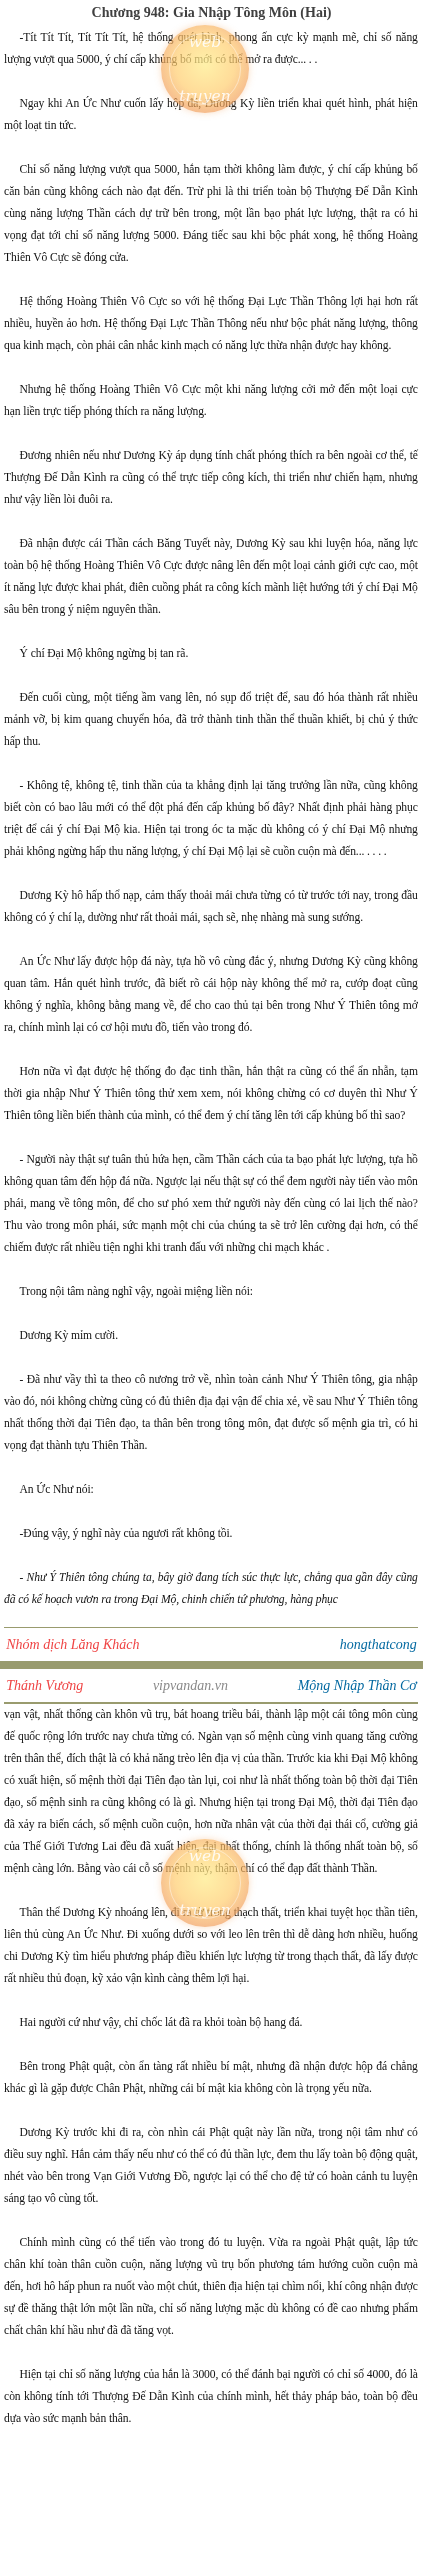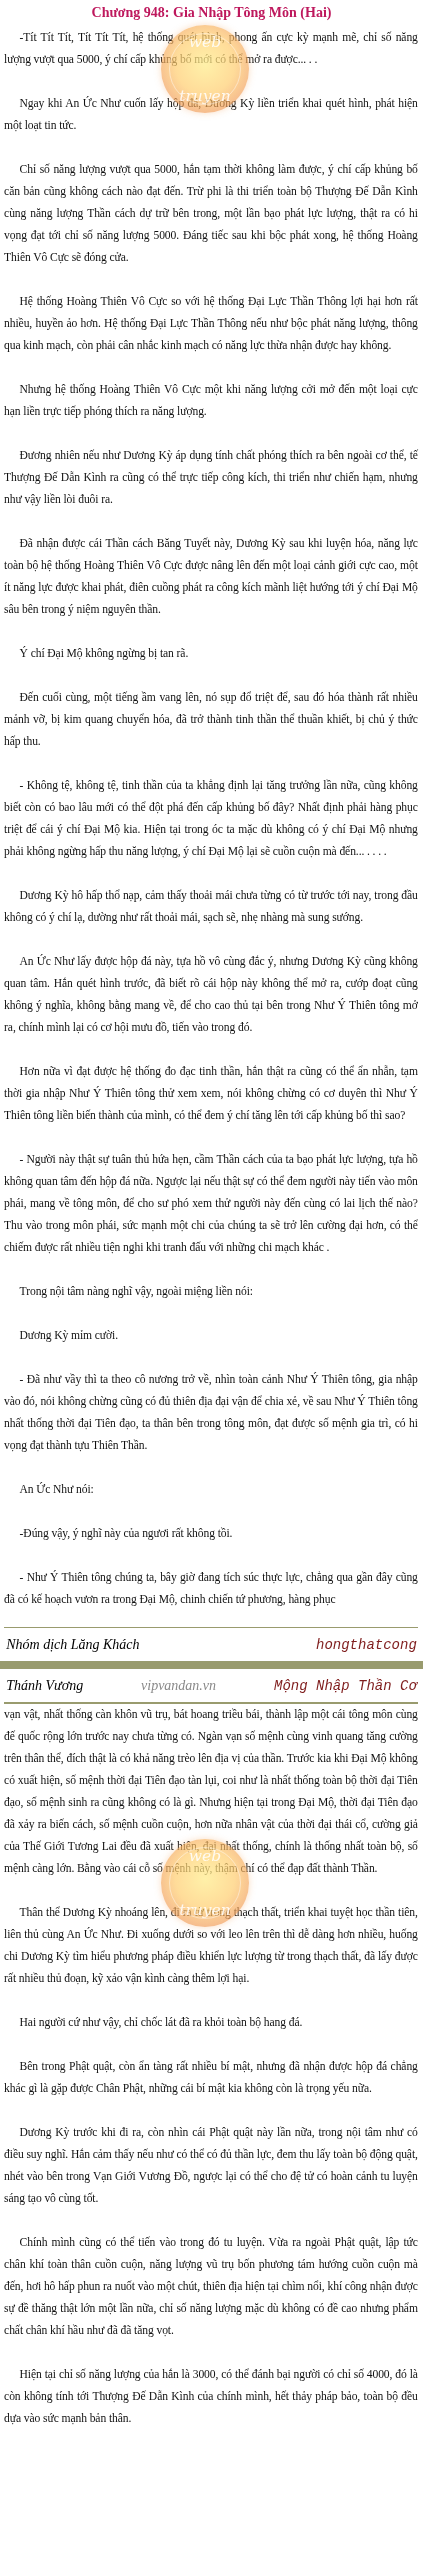--- a/index.html
+++ b/index.html
@@ -1,35 +1,35 @@
 <!DOCTYPE html>
 <html style="font-size:8.2px"><head>
 <meta charset="utf-8">
 <style>
   html, body { margin: 0; padding: 0; background: #ffffff; }
   body { width: 423px; font-family: "Liberation Serif", "DejaVu Serif", serif; color: #111111; }
   .page { position: relative; width: 423px; }
   .chapter-title {
-    text-align: center; color: #be185d; font-size: 14px; margin: 0; padding-top: 3.1px; height: 24px; line-height: 20.6px;
+    text-align: center; color: #404040; font-size: 14px; margin: 0; padding-top: 3.1px; height: 24px; line-height: 20.6px;
   }
   .section { padding: 0 5.2px 0 4.1px; }
   .para {
     font-size: 11.6px; line-height: 22px; text-align: justify; text-indent: 15.5px; margin: 0 0 22px 0;
     letter-spacing: -0.1px;
   }
-  .para.tight { margin-bottom: 4px; }
+  .para.tight { margin-bottom: 4px; font-style: italic; }
   .sep { width: 423px; margin: 15.5px 0 0 0; }
   .sep .rule { height: 1.5px; background: #999b6e; margin: 0 5.2px 0 4.1px; }
   .sep .footer-row, .sep .header-row {
     display: flex; justify-content: space-between; align-items: center; height: 33px; padding: 0 6.2px 0 6.2px;
     font-style: italic; font-size: 14px;
   }
   .sep .band { height: 8.2px; background: #999b6e; }
-  .green { color: #000000; }
-  .orange { color: #7f1d1d; font-family: Liberation Mono, monospace; }
+  .green { color: #ef4444; }
+  .orange { color: #0369a1; }
   .gray { color: #8a8a8a; }
   .watermark {
     position: absolute; width: 88px; height: 88px; border-radius: 50%;
     background: radial-gradient(circle at 50% 45%, rgba(255,236,140,0.75) 0%, rgba(255,205,110,0.7) 45%, rgba(240,150,80,0.65) 75%, rgba(230,120,70,0.35) 100%);
     box-shadow: 0 0 7.2px rgba(240,160,90,0.35);
     display: flex; align-items: center; justify-content: center; pointer-events: none;
   }
   .watermark .inner {
     width: 70px; height: 70px; border-radius: 50%; border: 1.5px solid rgba(255,255,255,0.45);
     display: flex; flex-direction: column; align-items: center; justify-content: space-between;

